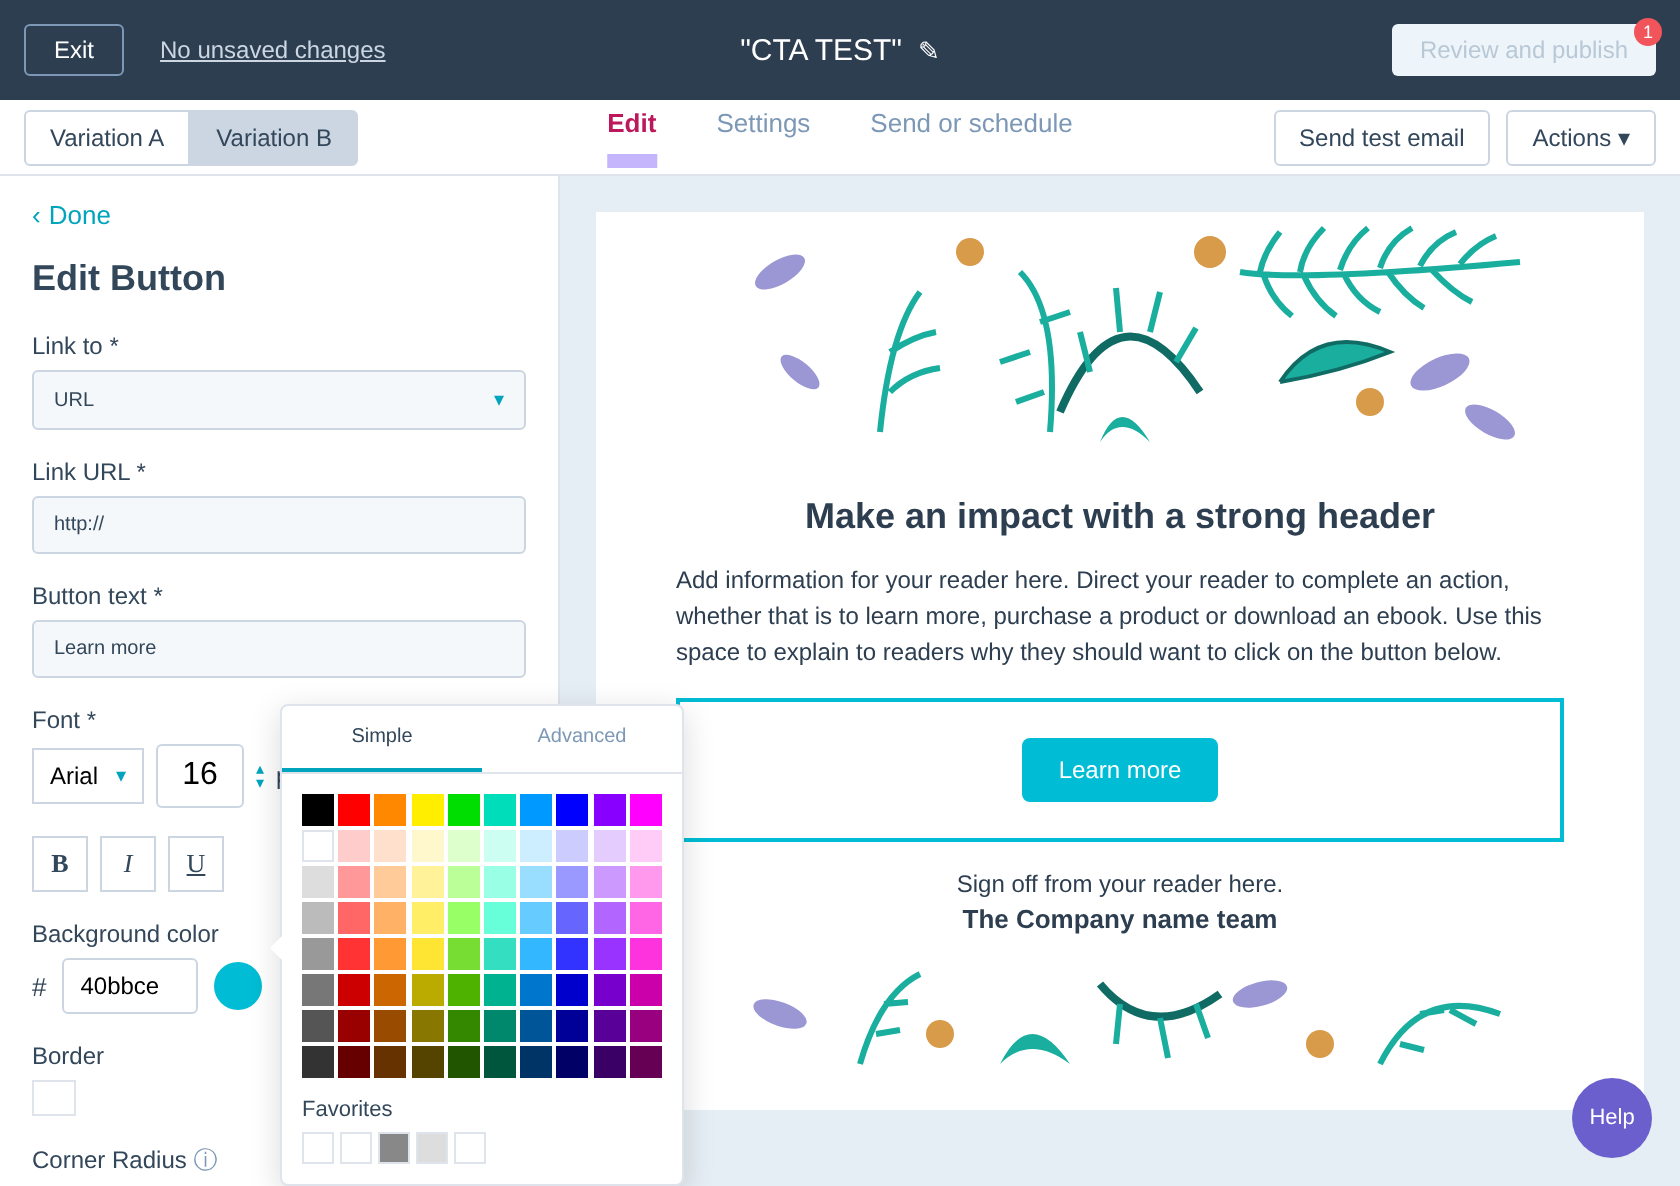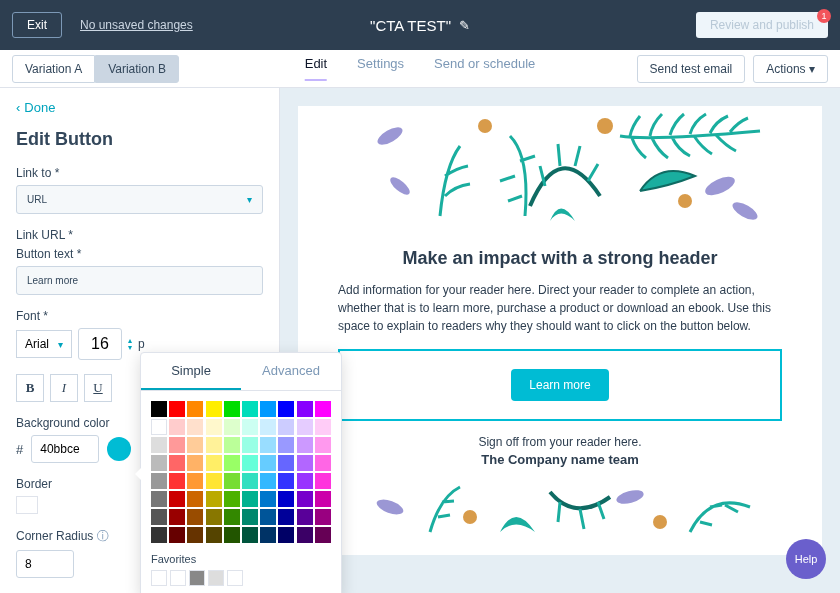--- a/index.html
+++ b/index.html
@@ -10,21 +10,21 @@
 .doc-title{position:absolute;left:50%;transform:translateX(-50%);font-size:15px;display:flex;align-items:center;gap:8px}
 .pencil{font-size:13px}
 .rp-btn{margin-left:auto;background:#eef5fa;color:#b8c8d6;border:none;padding:6px 14px;border-radius:3px;font-size:12px}
 .badge{position:absolute;top:-3px;right:-3px;background:#f2545b;color:#fff;width:14px;height:14px;border-radius:50%;font-size:9px;display:flex;align-items:center;justify-content:center}
 .rp-wrap{position:relative}
 .tabbar{height:38px;border-bottom:1px solid #dfe3eb;display:flex;align-items:center;padding:0 12px}
 .var-tab{border:1px solid #cbd6e2;background:#fff;color:#33475b;padding:6px 12px;font-size:12px;border-radius:3px 0 0 3px;cursor:pointer}
 .var-tab.active{background:#cbd6e2;border-radius:0 3px 3px 0}
 .center-tabs{position:absolute;left:50%;transform:translateX(-50%);display:flex;gap:30px;font-size:13px;color:#7c98b6}
 .ctab{cursor:pointer;padding-bottom:8px}
-.ctab.active{color:#0f172a;border-bottom:2px solid #c4b5fd;font-weight:400}
+.ctab.active{color:#be185d;border-bottom:7px solid #c4b5fd;font-weight:700}
 .right-actions{margin-left:auto;display:flex;gap:8px}
 .btn-sm{border:1px solid #cbd6e2;background:#fff;color:#33475b;padding:6px 12px;font-size:12px;border-radius:3px;cursor:pointer}
 .main{display:flex;height:calc(100% - 76px)}
 .panel{width:280px;border-right:1px solid #dfe3eb;padding:12px 16px;position:relative}
 .done{color:#00a4bd;font-size:13px;display:flex;align-items:center;gap:4px;cursor:pointer;margin-bottom:14px}
 .panel h2{font-size:18px;color:#33475b;margin-bottom:16px;font-weight:600}
 .lbl{font-size:12px;color:#33475b;margin-bottom:5px;display:block}
 .fld{width:100%;border:1px solid #cbd6e2;border-radius:3px;padding:8px 10px;font-size:10px;color:#33475b;margin-bottom:14px;background:#f5f8fa}
 .sel{display:flex;align-items:center;justify-content:space-between;cursor:pointer}
 .sel-arrow{color:#00a4bd}
@@ -47,21 +47,21 @@
 .email{background:#fff;margin:0 auto;padding:0 0 18px 0}
 .deco{height:130px;position:relative;overflow:hidden}
 .hdr{text-align:center;font-size:18px;font-weight:700;color:#2d3e50;margin:12px 0}
 .body-txt{text-align:left;font-size:12px;color:#2d3e50;line-height:1.5;padding:0 40px;margin-bottom:14px}
 .cta-box{border:2px solid #00bcd4;margin:0 40px;padding:18px;text-align:center}
 .cta-btn{background:#00bcd4;color:#fff;border:none;padding:9px 18px;border-radius:4px;font-size:12px;cursor:pointer}
 .sign{text-align:center;font-size:12px;color:#2d3e50;margin-top:14px}
 .sign .co{font-weight:700;font-size:13px;margin-top:3px}
 .colorpicker{position:absolute;left:140px;top:352px;width:202px;background:#fff;border:1px solid #dfe3eb;border-radius:4px;box-shadow:0 4px 16px rgba(0,0,0,0.15);padding:0;z-index:10}
 .cp-tabs{display:flex;border-bottom:1px solid #dfe3eb}
-.cp-tab{flex:1;text-align:center;padding:10px 0;font-size:13px;color:#7c98b6;cursor:pointer}
+.cp-tab{flex:1;text-align:center;padding:10px 0;font-size:10px;color:#7c98b6;cursor:pointer}
 .cp-tab.active{color:#33475b;border-bottom:2px solid #00a4bd;font-weight:500}
 .cp-grid{padding:10px;display:grid;grid-template-columns:repeat(10,1fr);gap:2px}
 .cp-cell{width:16px;height:16px;cursor:pointer}
 .cp-fav{padding:0 10px 10px 10px}
 .cp-fav-lbl{font-size:11px;color:#33475b;margin-bottom:5px}
 .cp-fav-row{display:flex;gap:3px}
 .cp-fav-row .cp-cell{border:1px solid #dfe3eb}
 .cp-arrow{position:absolute;left:-6px;top:115px;width:0;height:0;border-top:6px solid transparent;border-bottom:6px solid transparent;border-right:6px solid #fff}
 .help{position:absolute;bottom:14px;right:14px;background:#6a5fcc;color:#fff;width:40px;height:40px;border-radius:50%;display:flex;align-items:center;justify-content:center;font-size:11px;cursor:pointer}
 svg.plant{width:100%;height:100%}
@@ -104,20 +104,21 @@
       </div>
     <h2>Edit Button</h2>
 
     <label class="lbl">Link to *</label>
     <div class="fld sel">
         <span>URL</span>
         <span class="sel-arrow">▾</span>
       </div>
 
     <label class="lbl">Link URL *</label>
+    <input class="fld" value="http://" style="">
 
     <label class="lbl">Button text *</label>
     <input class="fld" value="Learn more" style="">
 
     <label class="lbl">Font *</label>
     <div class="inline">
       <div class="font-sel">
           <span>Arial</span>
           <span style="color:#00a4bd;font-size:10px">▾</span>
         </div>

